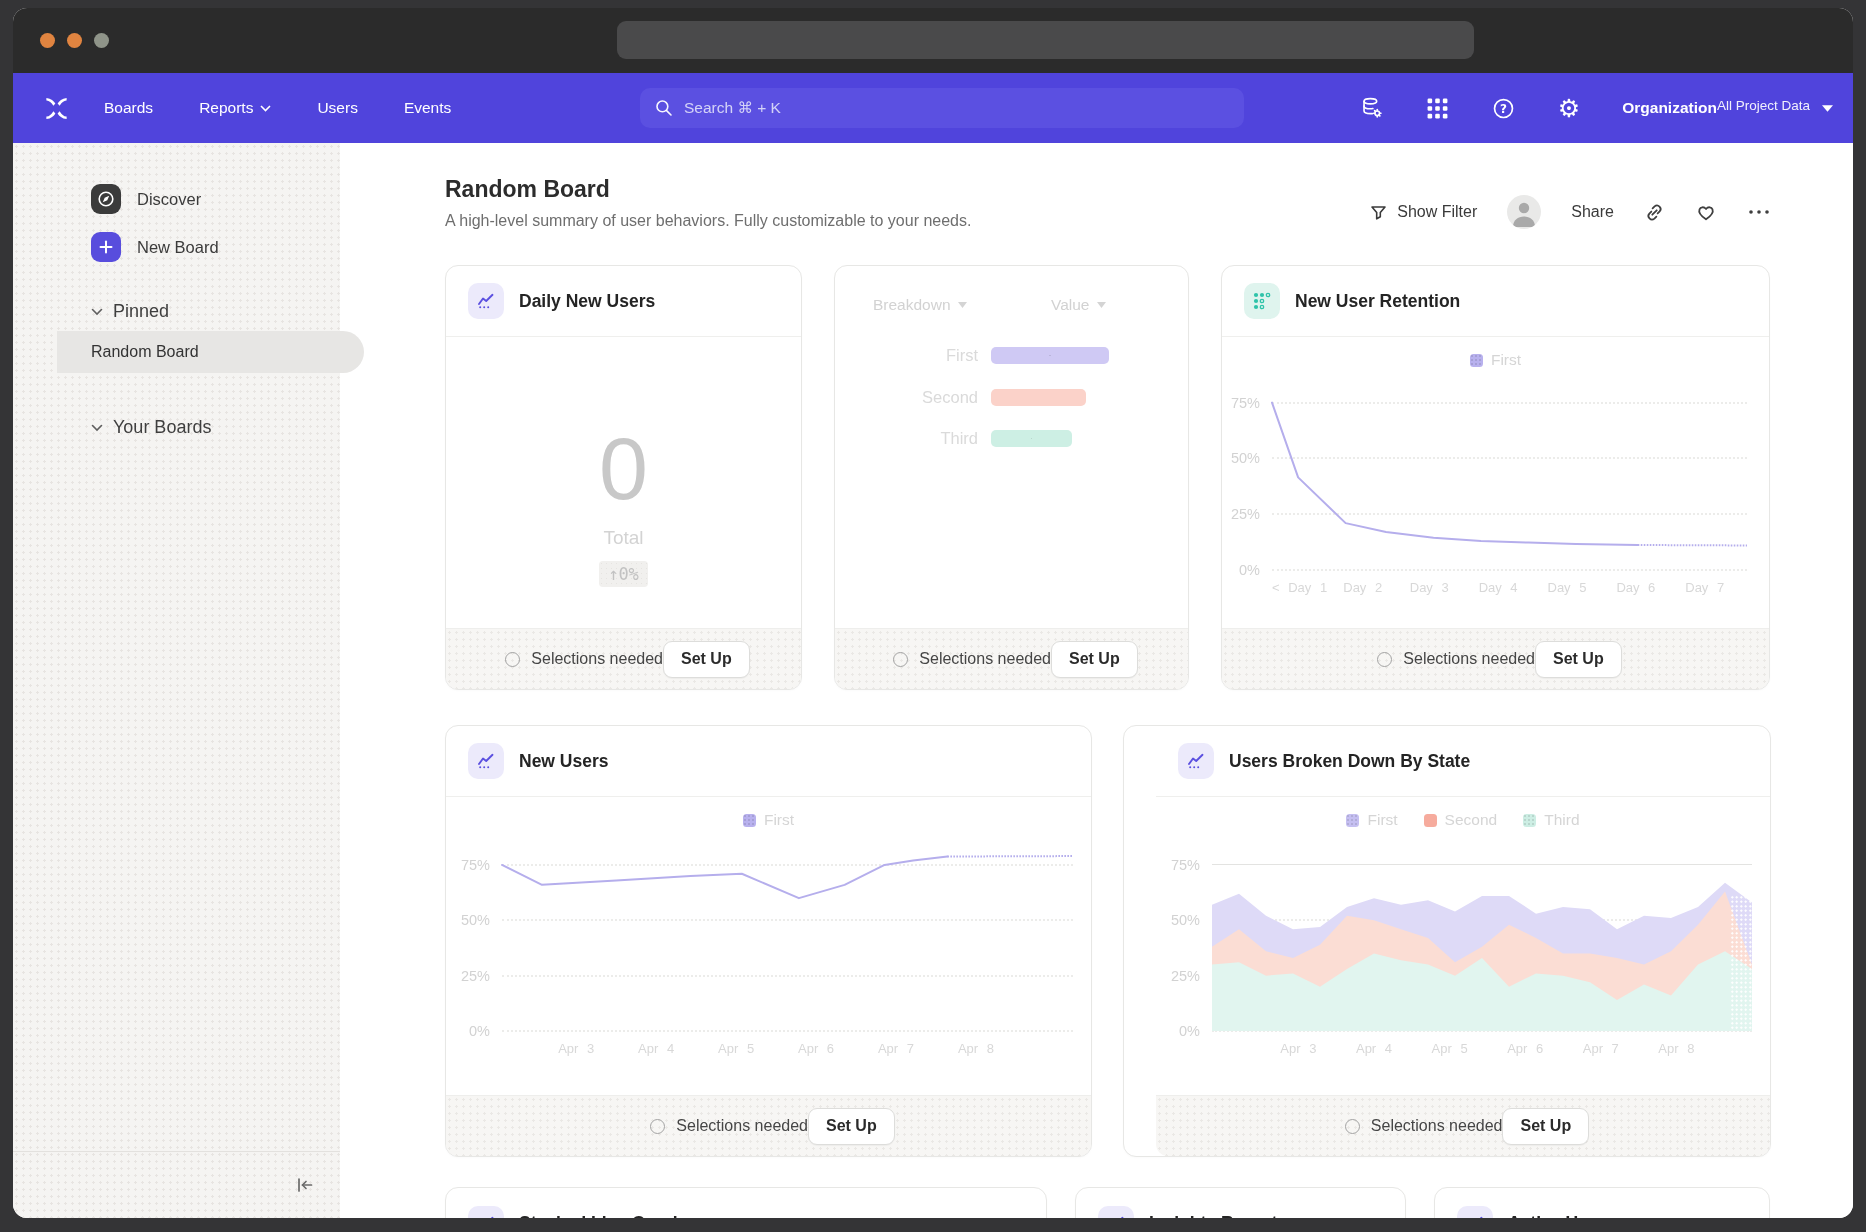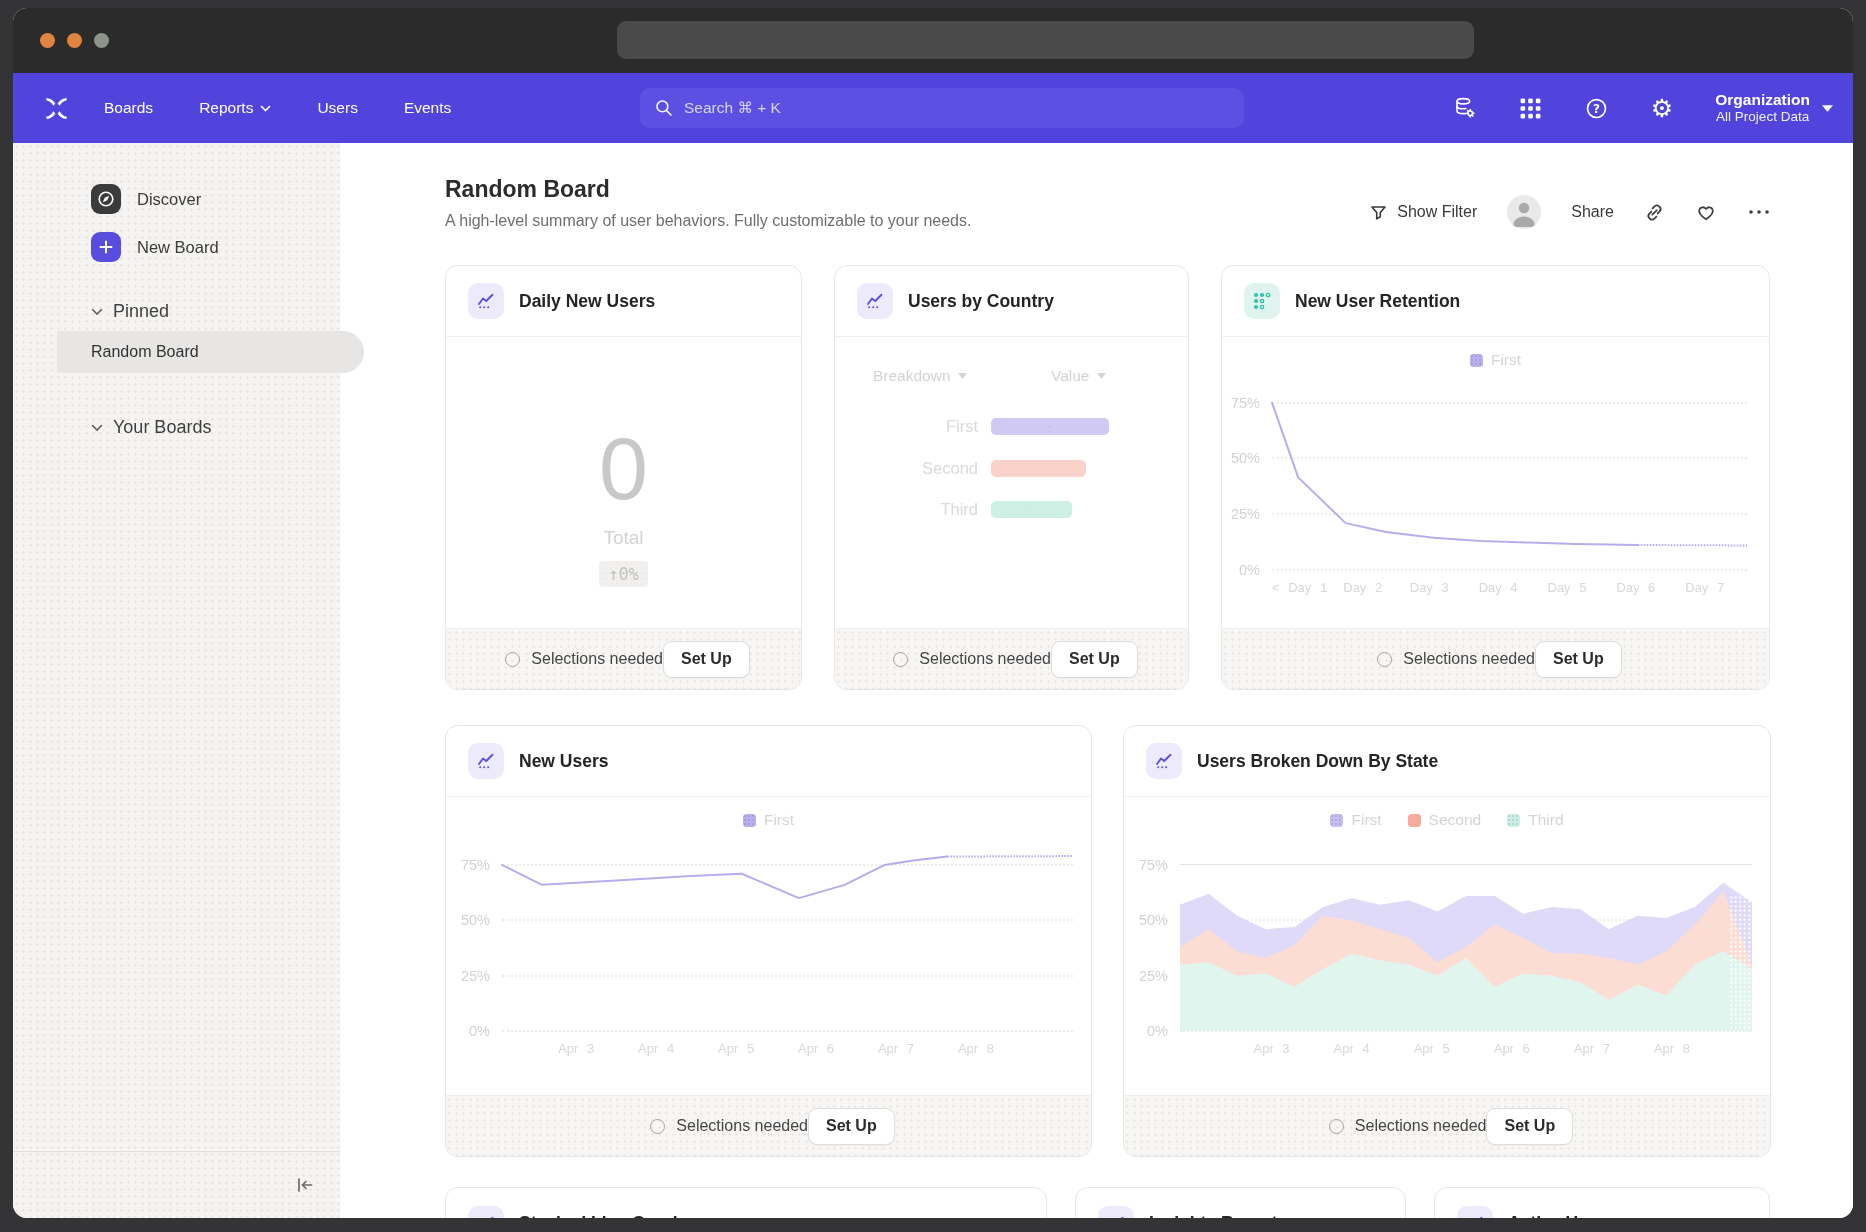--- a/index.html
+++ b/index.html
@@ -22,21 +22,21 @@
   .logo{margin-left:30px;display:flex;align-items:center;cursor:pointer;}
   .nav-menu{margin-left:34px;display:flex;align-items:center;gap:46px;}
   .nav-item{color:#fff;font-size:15.5px;font-weight:500;display:flex;align-items:center;gap:7px;cursor:pointer;}
   .nav-search{position:absolute;left:627px;top:15px;width:604px;height:40px;background:#5b50e1;
     border-radius:10px;display:flex;align-items:center;padding:0 14px;gap:10px;cursor:text;}
   .nav-search span{color:rgba(233,233,250,.85);font-size:15.5px;}
   .nav-right{position:absolute;right:20px;top:0;height:100%;display:flex;align-items:center;gap:42px;}
   .nav-ic{display:flex;align-items:center;cursor:pointer;}
   .gear-glyph{font-family:"DejaVu Sans",sans-serif;font-size:25px;color:#fff;line-height:1;}
   .org{display:flex;align-items:center;gap:12px;cursor:pointer;}
-  .org-text{display:flex;flex-direction:column;line-height:1.25;text-align:center;}
+  .org-text{display:flex;line-height:1.25;}
   .org-name{color:#fff;font-size:15.5px;font-weight:700;}
   .org-scope{color:rgba(255,255,255,.92);font-size:13.5px;}
 
   
   .app{flex:1;display:flex;min-height:0;}
   .sidebar{width:327px;flex:none;position:relative;background-color:#f5f4f2;
     background-image:radial-gradient(circle,#e7e4e1 1px,transparent 1.1px);background-size:7px 7px;padding-left:44px;}
   .side-top{padding:40px 0 0 34px;}
   .side-item{display:flex;align-items:center;gap:16px;height:32px;margin-bottom:16px;cursor:pointer;}
   .side-item-label{font-size:16.5px;color:#3b3b3b;}
@@ -334,31 +334,20 @@
             <div class="card-foot">
               <span class="status">
                   <span class="status-circle"></span>
                   <span>Selections needed</span>
                 </span>
               <button class="setup-btn">Set Up</button>
             </div>
           </div>
 
           <div class="card" style="width:355px;height:425px;">
-            <div class="card-head">
-              <span class="chart-icon">
-                <svg width="20" height="20" viewBox="0 0 20 20" fill="none">
-                    <polyline points="3,13 7,7.5 10.2,10 16.5,3.8" stroke="#5b50e0" stroke-width="1.9" stroke-linecap="round" stroke-linejoin="round"></polyline>
-                    <circle cx="4.2" cy="16.2" r="1" fill="#5b50e0"></circle>
-                    <circle cx="8.2" cy="16.2" r="1" fill="#5b50e0"></circle>
-                    <circle cx="12.2" cy="16.2" r="1" fill="#5b50e0"></circle>
-                  </svg>
-              </span>
-              <span class="card-title">Users by Country</span>
-            </div>
             <div class="card-body">
               <span class="ubc-col ubc-col1">
                 <span>Breakdown</span>
                 <svg width="9" height="6" viewBox="0 0 9 6" fill="#d4d4d4">
                     <polygon points="0,0 9,0 4.5,6"></polygon>
                   </svg>
               </span>
               <span class="ubc-col ubc-col2">
                 <span>Value</span>
                 <svg width="9" height="6" viewBox="0 0 9 6" fill="#d4d4d4">
@@ -489,21 +478,21 @@
             </div>
             <div class="card-foot">
               <span class="status">
                   <span class="status-circle"></span>
                   <span>Selections needed</span>
                 </span>
               <button class="setup-btn">Set Up</button>
             </div>
           </div>
 
-          <div class="card" style="width:648px;height:432px;">
+          <div class="card" style="width:648px;height:432px;padding-left:32px;">
             <div class="card-head">
               <span class="chart-icon">
                 <svg width="20" height="20" viewBox="0 0 20 20" fill="none">
                     <polyline points="3,13 7,7.5 10.2,10 16.5,3.8" stroke="#5b50e0" stroke-width="1.9" stroke-linecap="round" stroke-linejoin="round"></polyline>
                     <circle cx="4.2" cy="16.2" r="1" fill="#5b50e0"></circle>
                     <circle cx="8.2" cy="16.2" r="1" fill="#5b50e0"></circle>
                     <circle cx="12.2" cy="16.2" r="1" fill="#5b50e0"></circle>
                   </svg>
               </span>
               <span class="card-title">Users Broken Down By State</span>

